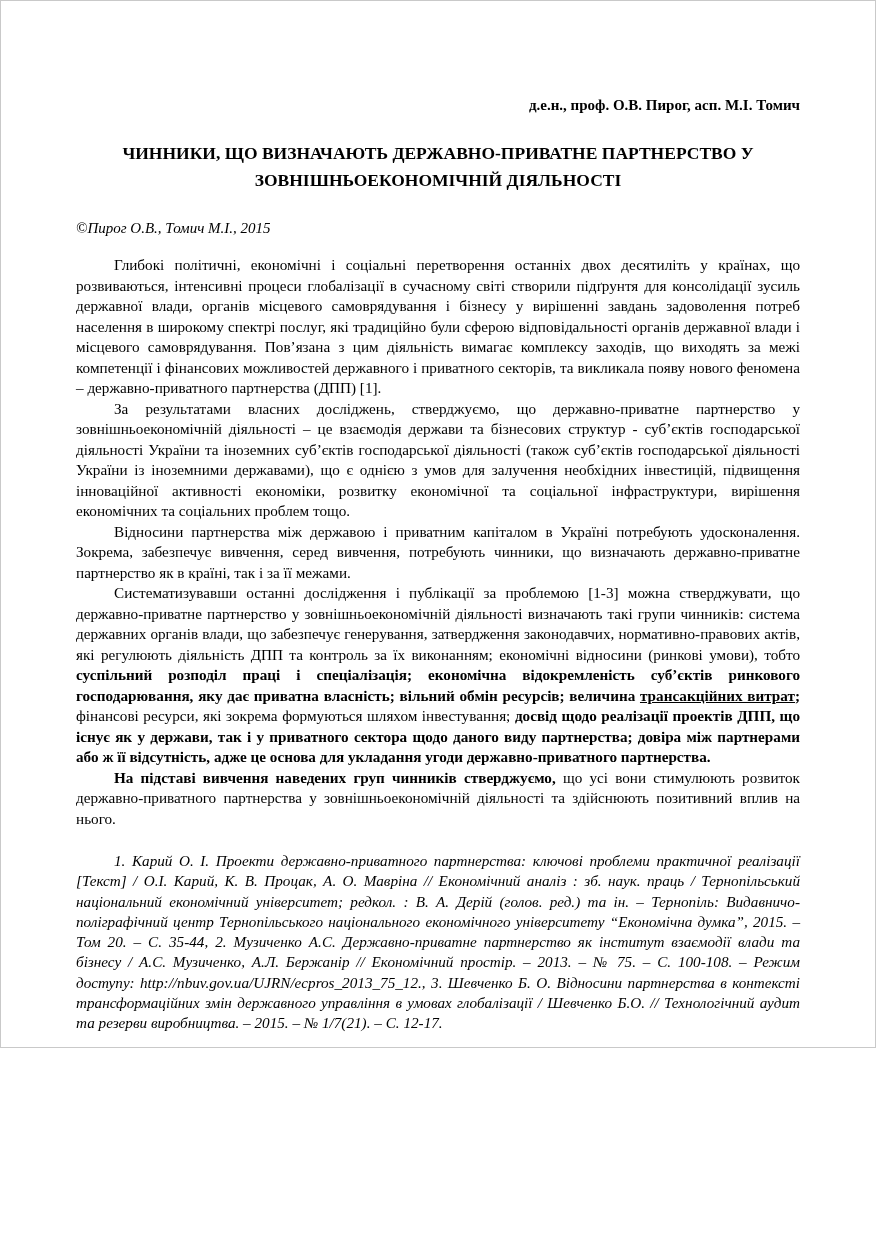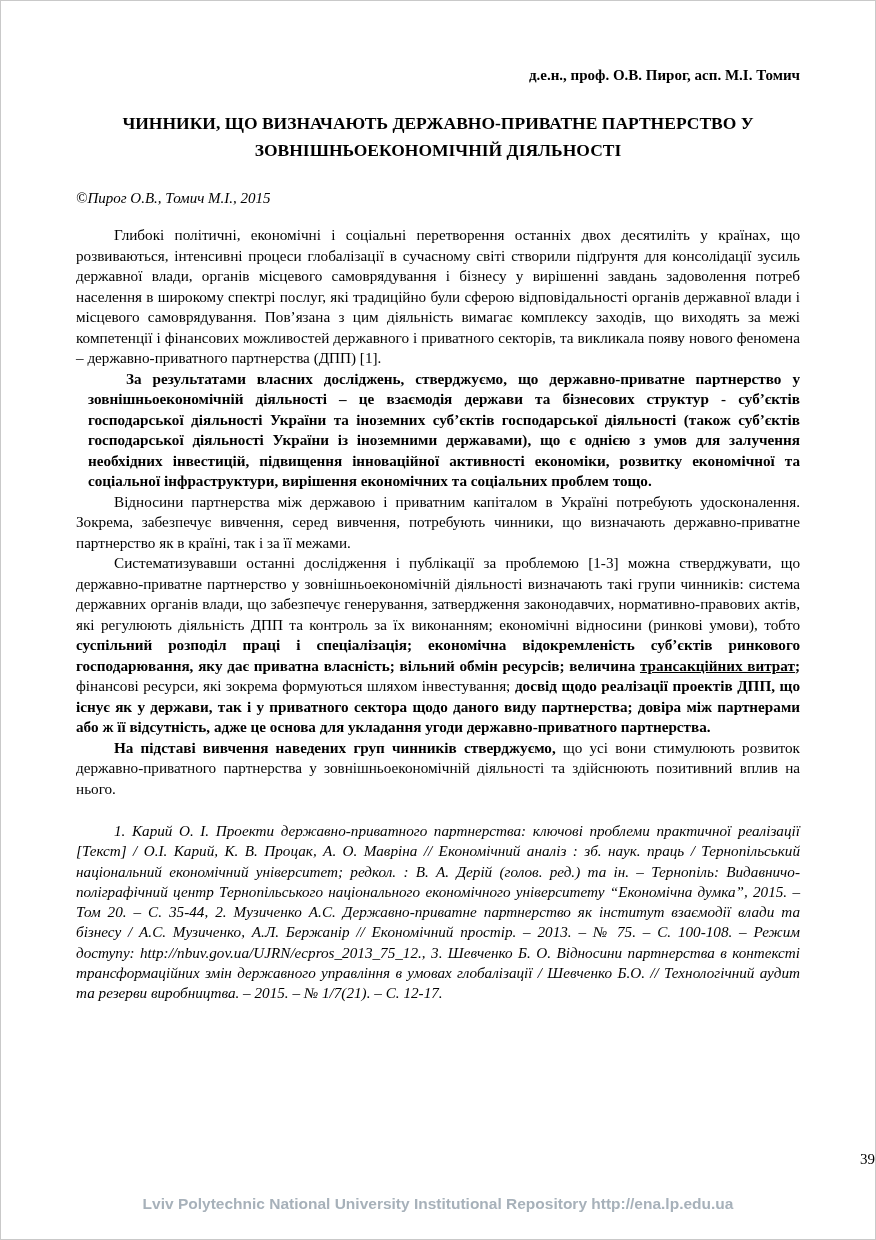--- a/index.html
+++ b/index.html
@@ -1,25 +1,25 @@
 <!DOCTYPE html>
 <html><head>
 <meta charset="utf-8">
 <style>
   * { box-sizing: border-box; }
   html, body { margin: 0; padding: 0; background: #ffffff; }
   .page {
     position: relative;
     width: 876px;
-    height: 1240px;
+    height: 1048px;
     background: #ffffff;
     border: 1px solid #c9c9c9;
     font-family: "Liberation Serif", serif;
     color: #000000;
-    padding: 64px 75px 0 75px;
+    padding: 94px 75px 0 75px;
     overflow: hidden;
   }
   .byline { text-align: right; font-size: 15px; line-height: 21px; }
   .authors { font-weight: bold; }
   .title {
     font-size: 17.5px;
     line-height: 27px;
     font-weight: bold;
     text-align: center;
     margin: 24px 30px 16px 30px;
@@ -30,21 +30,21 @@
     margin-top: 26px;
     margin-bottom: 18px;
   }
   .para {
     font-size: 15.2px;
     line-height: 20.5px;
     text-align: justify;
     text-indent: 38px;
     margin: 0;
   }
-  .para.bold { font-weight: bold; margin-left: 12px; }
+  .para.bold { font-weight: normal; }
   .b { font-weight: bold; }
   .u { text-decoration: underline; }
   .refs {
     font-style: italic;
     font-size: 15.2px;
     line-height: 20.3px;
     text-align: justify;
     text-indent: 38px;
     margin: 22px 0 0 0;
   }

